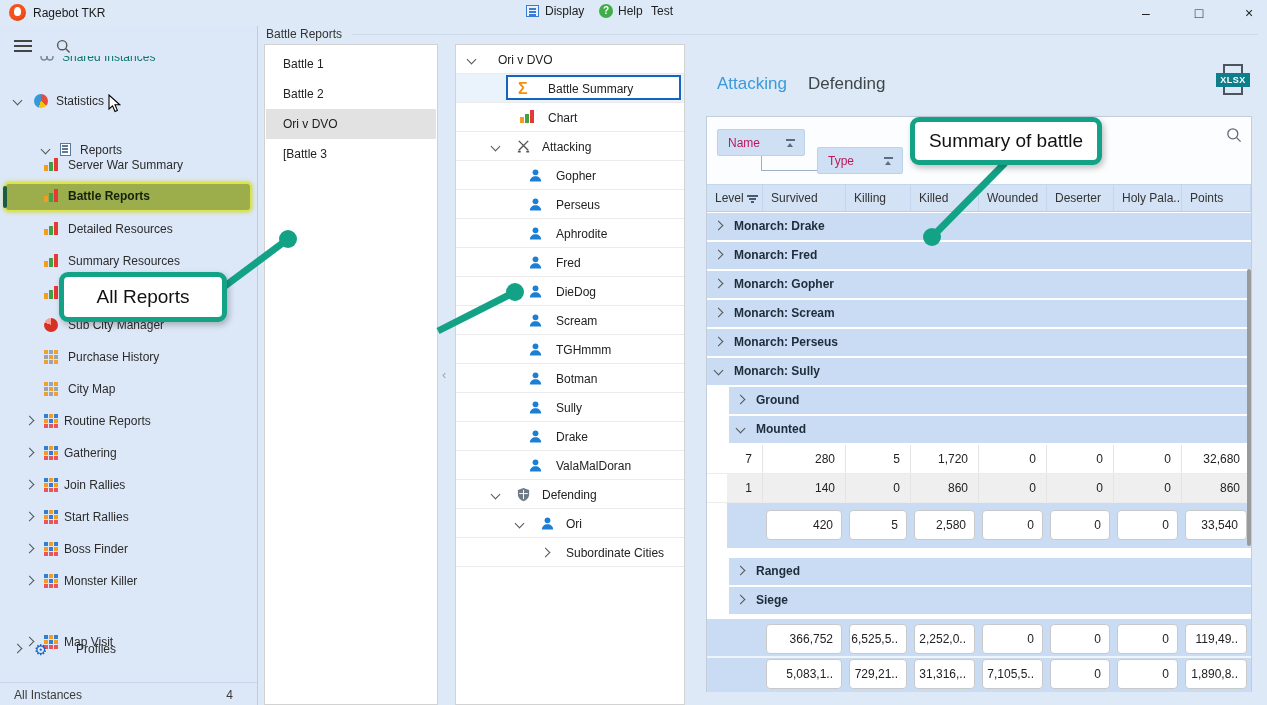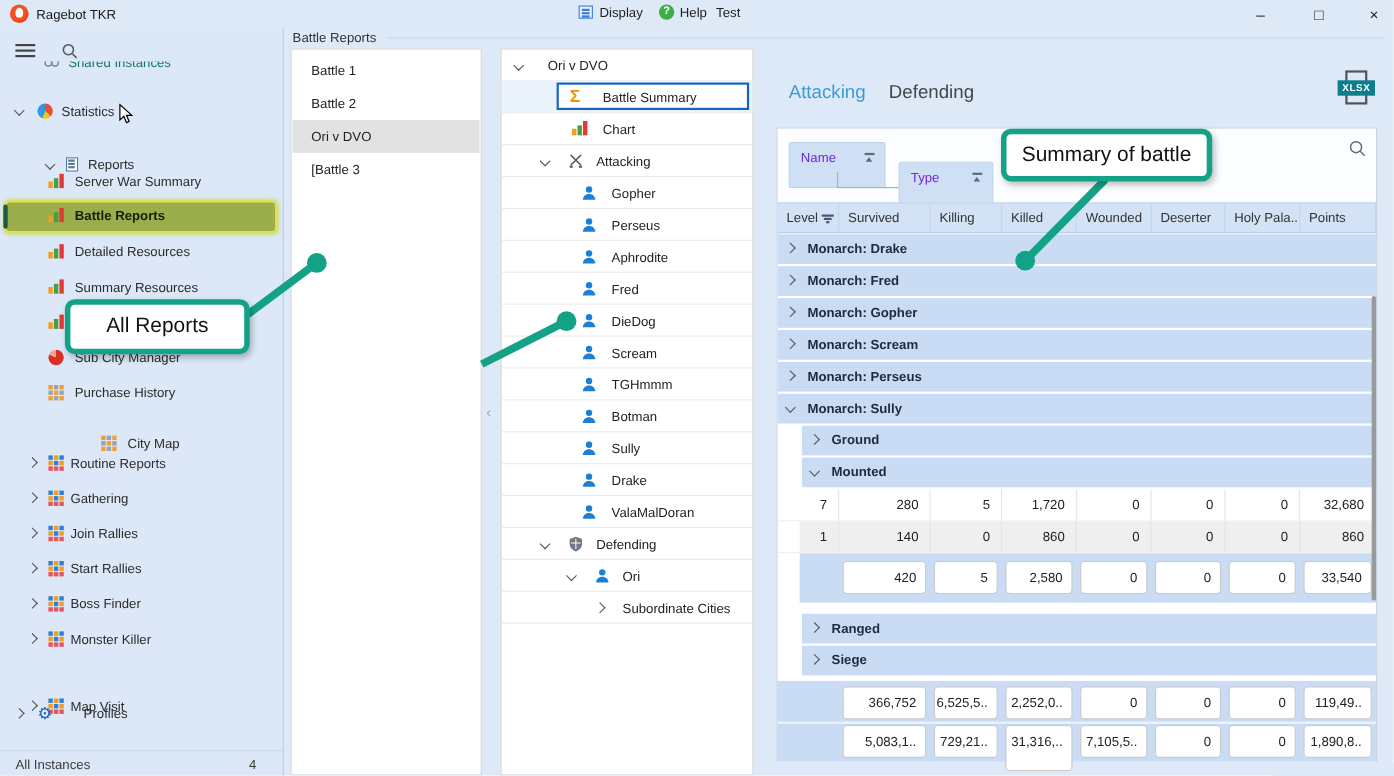--- a/index.html
+++ b/index.html
@@ -90,22 +90,22 @@
   .i-swords { position:absolute; width:15px; height:15px; }
   
   .tab { position:absolute; top:74px; font-size:17px; cursor:pointer; }
   .xlsx { position:absolute; left:1216px; top:64px; width:54px; height:32px; cursor:pointer; }
   .xlsx .frame { position:absolute; left:7px; top:0; width:20px; height:31px; border:2px solid #4a5560; }
   .xlsx .tag { position:absolute; left:0; top:9px; width:34px; height:14px; background:#0e7f8a; color:#fff;
                font-size:9px; font-weight:bold; text-align:center; line-height:14px; letter-spacing:.5px; }
   #grid { position:absolute; left:706px; top:116px; width:546px; height:576px;
           background:#fff; border:1px solid #c2cddb; }
   .group-panel { position:absolute; left:0; top:0; width:544px; height:67px; background:#fbfdff; }
-  .chip { position:absolute; height:42px; background:#cfe0f4; border:1px solid #bcd2ec; border-radius:2px;
-          font-size:12px; color:#6d28d9; padding-left:10px; line-height:26px; cursor:pointer; }
+  .chip { position:absolute; height:27px; background:#cfe0f4; border:1px solid #bcd2ec; border-radius:2px;
+          font-size:12px; color:#be185d; padding-left:10px; line-height:26px; cursor:pointer; }
   .chip .sortg { position:absolute; right:9px; top:9px; width:9px; height:8px; }
   .chip .sortg i { position:absolute; left:0; top:0; width:9px; height:1.5px; background:#5c6c80; }
   .chip .sortg b { position:absolute; left:1px; top:4px; border-left:3.5px solid transparent; border-right:3.5px solid transparent; border-bottom:4px solid #5c6c80; }
   .chip-link { position:absolute; border-left:1px solid #9db0c6; border-bottom:1px solid #9db0c6; }
   .gp-search { position:absolute; left:519px; top:10px; cursor:pointer; }
   .grid-header { position:absolute; left:0; top:67px; width:544px; height:28px; background:#d3e2f4;
                  border-top:1px solid #c3d6ee; border-bottom:1px solid #b8cde8; display:flex; }
   .gh-cell { position:relative; height:26px; line-height:26px; padding-left:8px; color:#333;
              border-right:1px solid #c3d6ee; font-size:12px; overflow:hidden; white-space:nowrap; cursor:pointer; }
   .filtg { position:absolute; left:40px; top:10px; width:11px; height:8px; }
@@ -235,21 +235,21 @@
             <span></span>
             <span></span>
             <span></span>
             <span></span>
             <span></span>
             <span></span>
             <span></span>
           </span>
           <span class="lbl" style="left:68px;">Purchase History</span>
         </div>
-        <div class="sb-row" style="top:363px;margin-left:48px;">
+        <div class="sb-row" style="top:349px;">
           <span class="i-grid" style="left:44px; top:7px;">
             <span></span>
             <span></span>
             <span></span>
             <span></span>
             <span></span>
             <span></span>
             <span></span>
             <span></span>
             <span></span>
@@ -655,21 +655,21 @@
         <span class="sum-box" style="left:59px; width:76px; height:30px; line-height:28px; padding-right:8px; top:5px;">366,752</span>
           <span class="sum-box" style="left:142px; width:58px; height:30px; line-height:28px; padding-right:8px; top:5px;">6,525,5..</span>
           <span class="sum-box" style="left:207px; width:61px; height:30px; line-height:28px; padding-right:8px; top:5px;">2,252,0..</span>
           <span class="sum-box" style="left:275px; width:61px; height:30px; line-height:28px; padding-right:8px; top:5px;">0</span>
           <span class="sum-box" style="left:343px; width:60px; height:30px; line-height:28px; padding-right:8px; top:5px;">0</span>
           <span class="sum-box" style="left:410px; width:61px; height:30px; line-height:28px; padding-right:8px; top:5px;">0</span>
           <span class="sum-box" style="left:478px; width:62px; height:30px; line-height:28px; padding-right:8px; top:5px;">119,49..</span>
         <div style="position:absolute; left:0; right:0; top:37px; height:2px; background:#eef4fb;"></div>
         <span class="sum-box" style="left:59px; width:76px; height:30px; line-height:28px; padding-right:8px; top:40px;">5,083,1..</span>
           <span class="sum-box" style="left:142px; width:58px; height:30px; line-height:28px; padding-right:8px; top:40px;">729,21..</span>
-          <span class="sum-box" style="left:207px; width:61px; height:42px; line-height:28px; padding-right:8px; top:40px;">31,316,..</span>
+          <span class="sum-box" style="left:207px; width:61px; height:30px; line-height:28px; padding-right:8px; top:40px;">31,316,..</span>
           <span class="sum-box" style="left:275px; width:61px; height:30px; line-height:28px; padding-right:8px; top:40px;">7,105,5..</span>
           <span class="sum-box" style="left:343px; width:60px; height:30px; line-height:28px; padding-right:8px; top:40px;">0</span>
           <span class="sum-box" style="left:410px; width:61px; height:30px; line-height:28px; padding-right:8px; top:40px;">0</span>
           <span class="sum-box" style="left:478px; width:62px; height:30px; line-height:28px; padding-right:8px; top:40px;">1,890,8..</span>
         </div>
       </div>
     <div class="vscroll"></div>
   </div>
 
   <svg id="callout-svg" width="1267" height="705">

